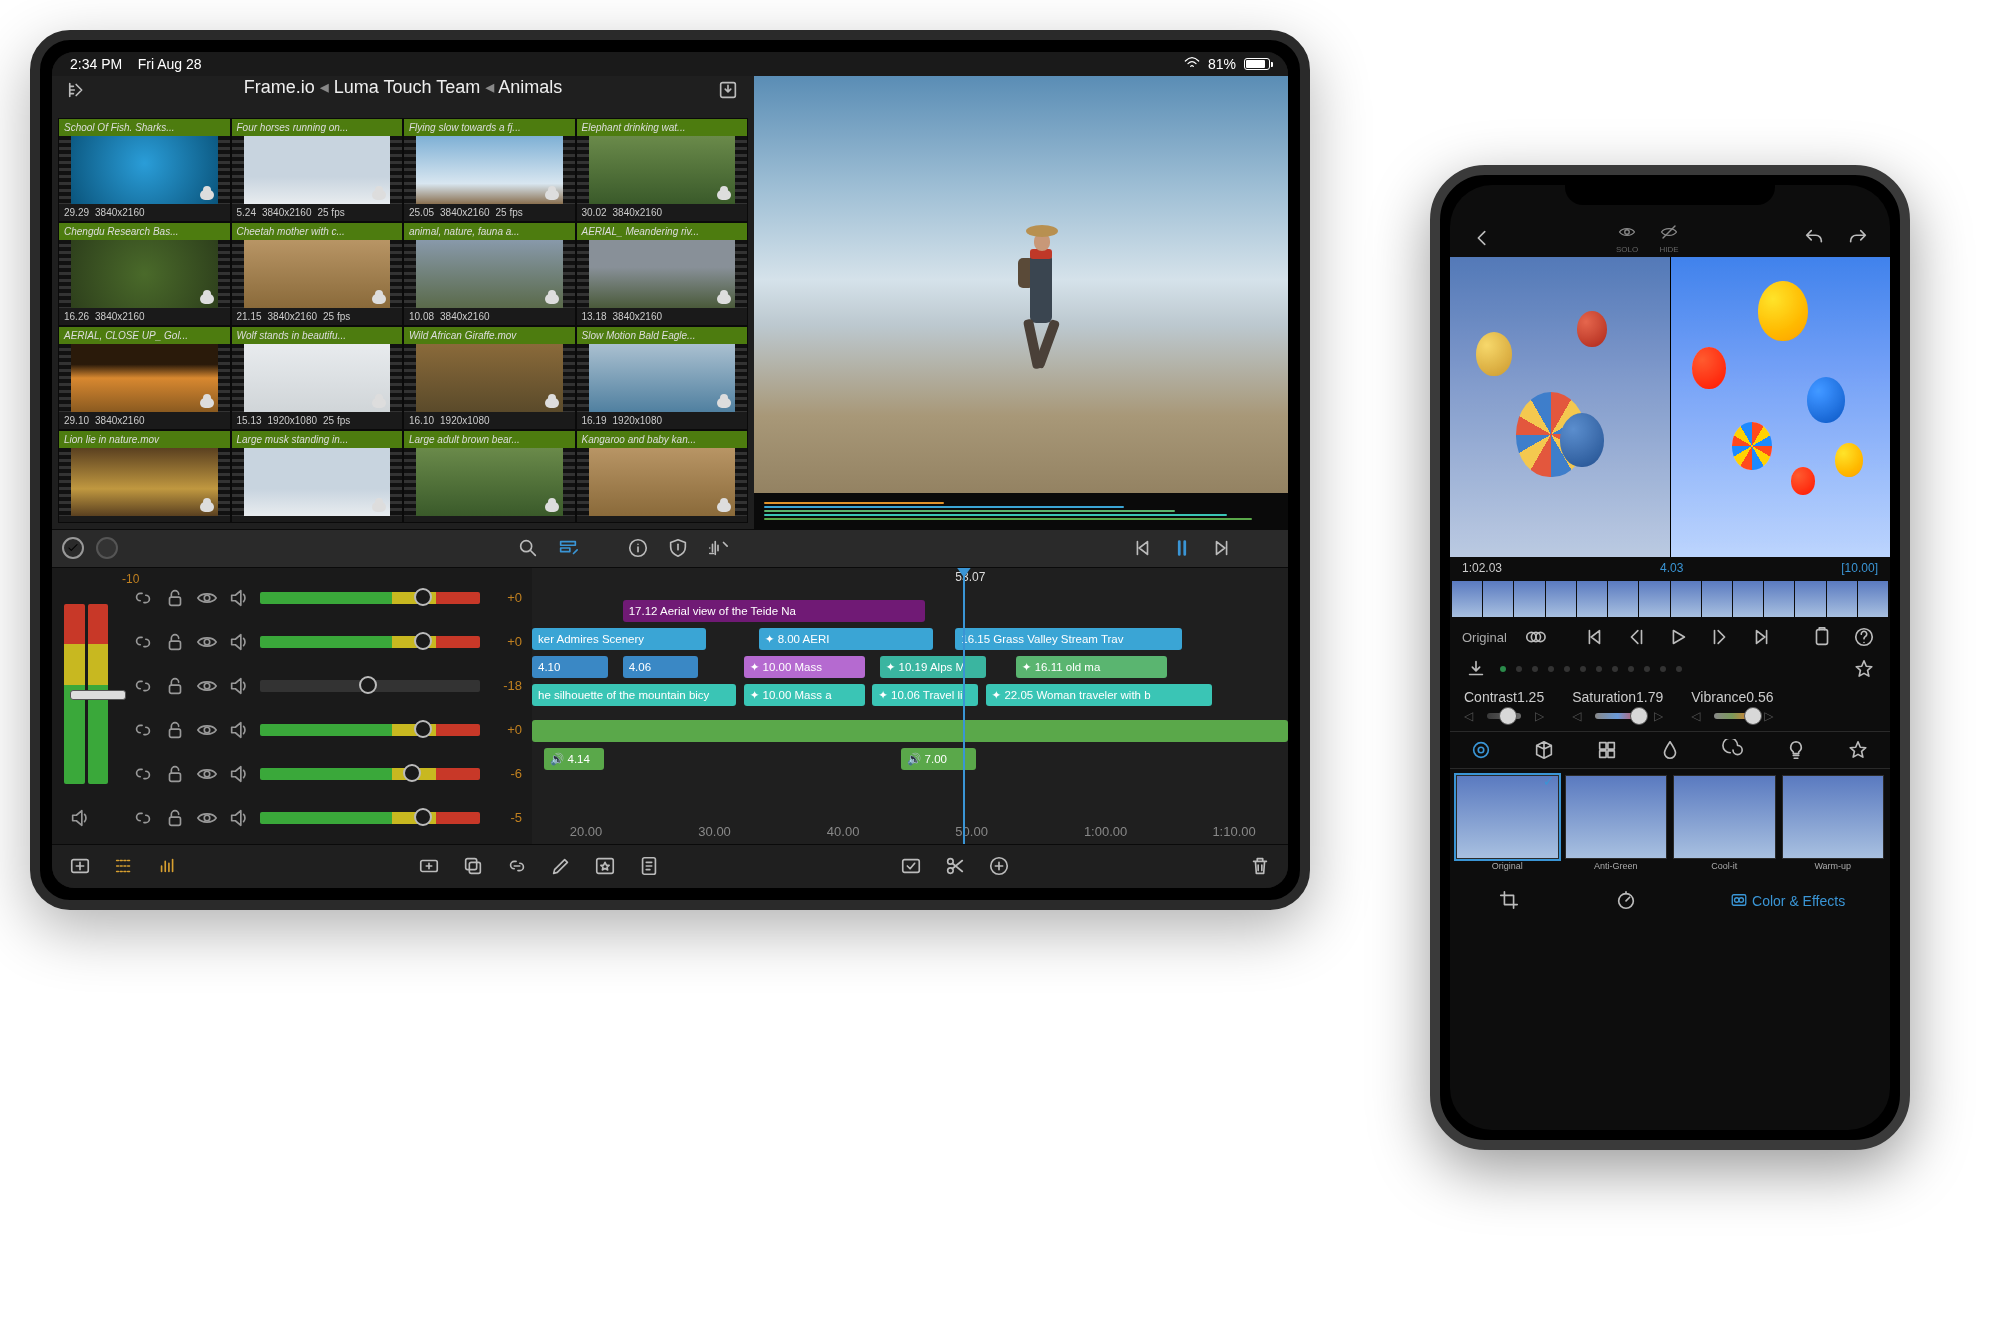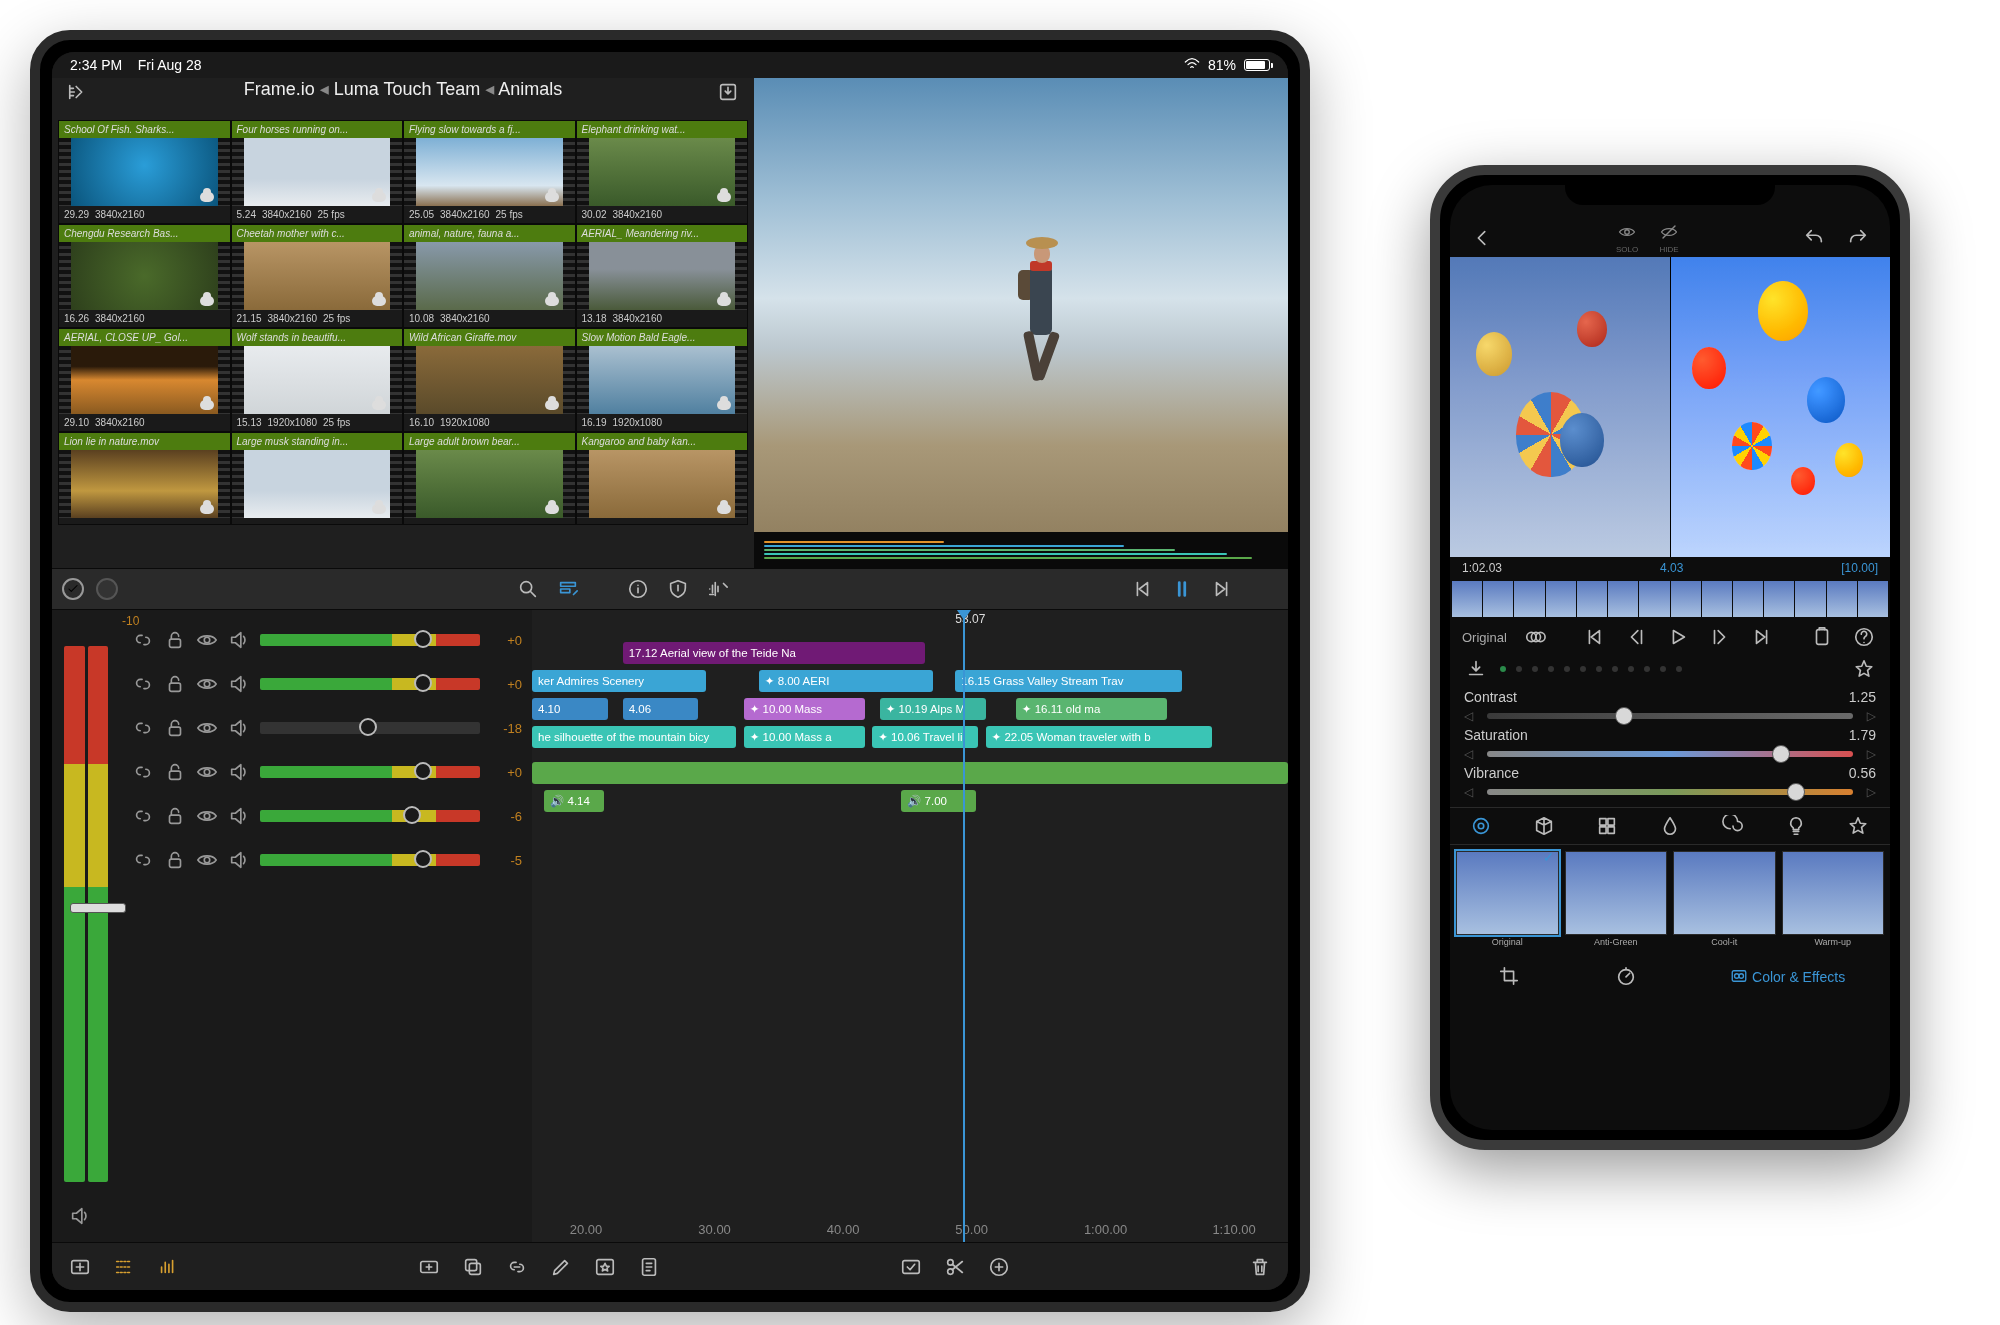--- a/index.html
+++ b/index.html
@@ -2,21 +2,21 @@
 <html><head>
 <meta charset="utf-8">
 <style>
 * { margin: 0; padding: 0; box-sizing: border-box; font-family: -apple-system, Helvetica, Arial, sans-serif; }
 body { background: #ffffff; width: 2000px; height: 1325px; position: relative; overflow: hidden; }
 
 
 .ipad {
   position: absolute;
   left: 30px; top: 30px;
-  width: 1280px; height: 1282px;
+  width: 1280px; height: 880px;
   background: #000;
   border-radius: 40px;
   border: 10px solid #2a2a2a;
   box-shadow: 0 20px 60px rgba(0,0,0,0.3);
 }
 .ipad-screen {
   position: absolute; inset: 12px;
   background: #1a1a1a; border-radius: 22px;
   overflow: hidden; display: flex; flex-direction: column;
 }
@@ -193,21 +193,21 @@
 
 .ph-transport{
   height:40px; display:flex; align-items:center; padding:0 12px; gap:14px;
   color:#aaa; font-size:13px;
 }
 .ph-transport .sp{flex:1;}
 .ph-markerbar{height:24px;display:flex;align-items:center;padding:0 12px;gap:10px;color:#666;}
 .dot{width:6px;height:6px;border-radius:50%;background:#2a8a4a;}
 .dot.off{background:#333;}
 
-.ph-sliders{padding:8px 14px;display:flex;flex-direction:column;gap:4px;}
+.ph-sliders{padding:8px 14px;display:flex;gap:28px;}
 .ph-slider-row{display:flex;flex-direction:column;gap:4px;}
 .ph-slider-head{display:flex;justify-content:space-between;color:#ccc;font-size:14px;}
 .ph-track{
   height:6px; border-radius:3px; position:relative; margin:4px 14px;
   background:linear-gradient(to right, #3a3a3a, #6a6a6a);
 }
 .ph-track.sat{background:linear-gradient(to right,#888,#6a9ad8,#d85050);}
 .ph-track.vib{background:linear-gradient(to right,#888,#7a9a5a,#d88030);}
 .ph-knob{position:absolute;top:-6px;width:18px;height:18px;background:#d8d8d8;border-radius:50%;border:1px solid #555;}
 .ph-arrow{color:#555;font-size:12px;}

